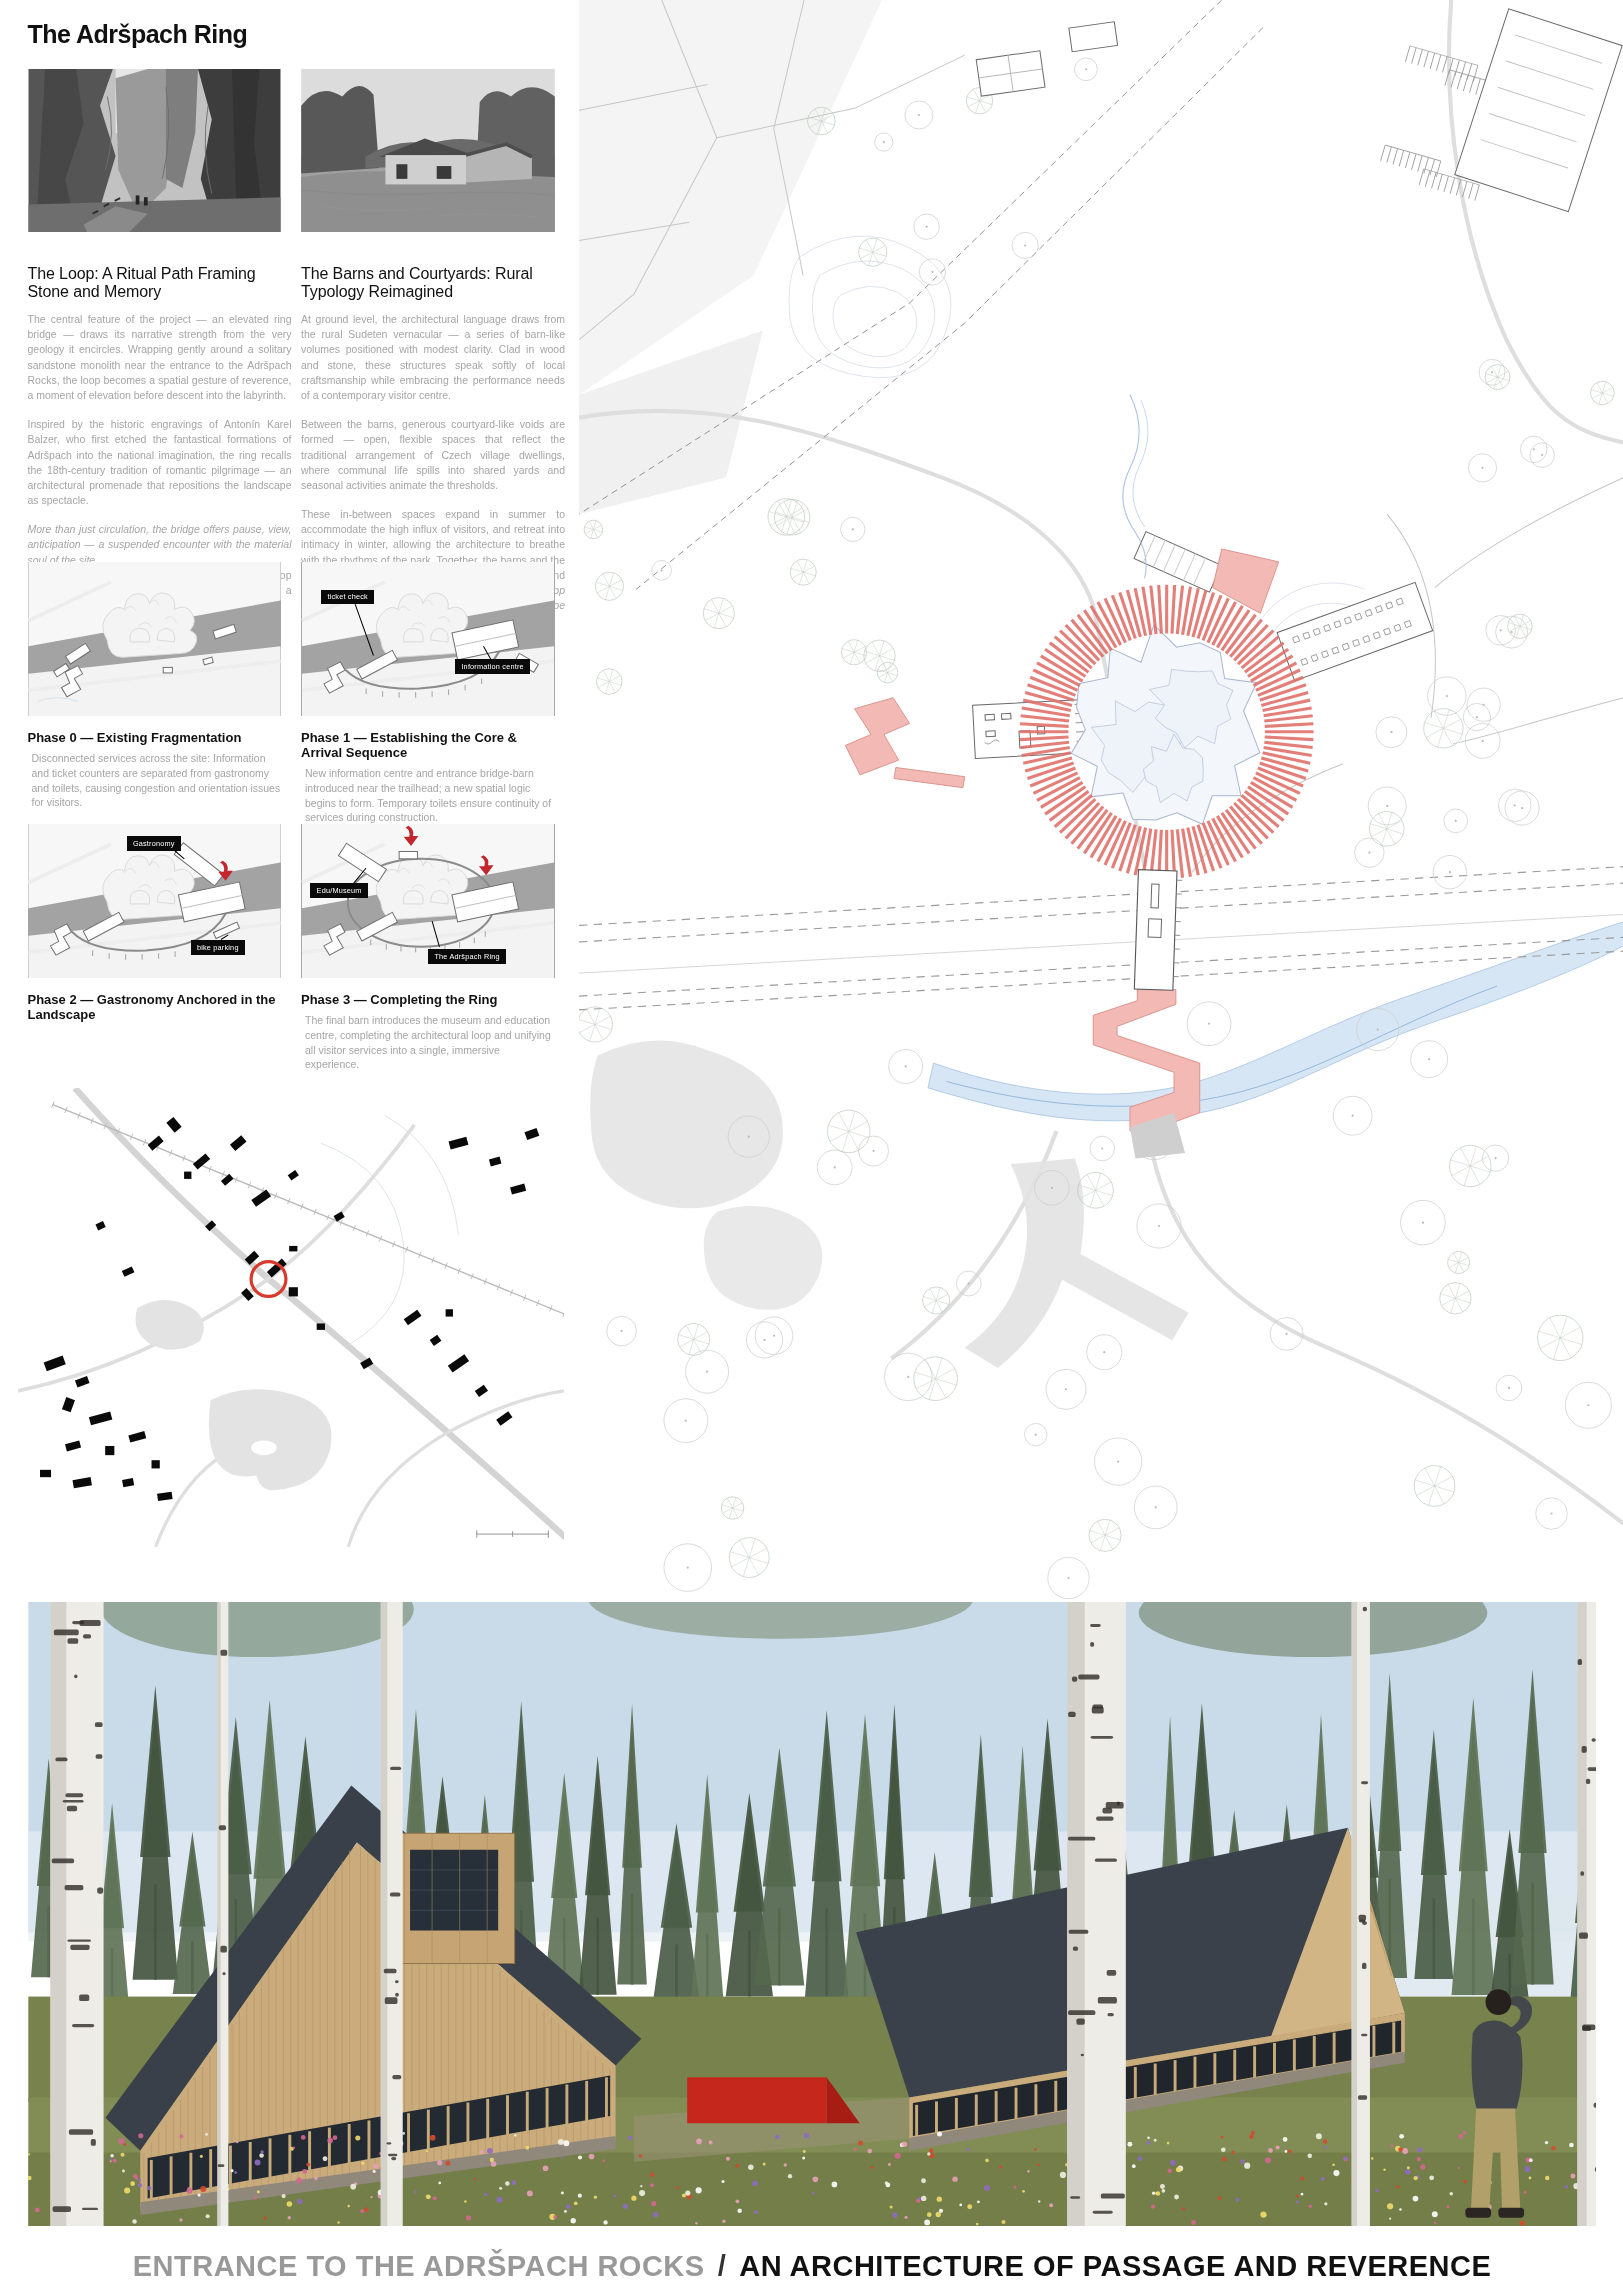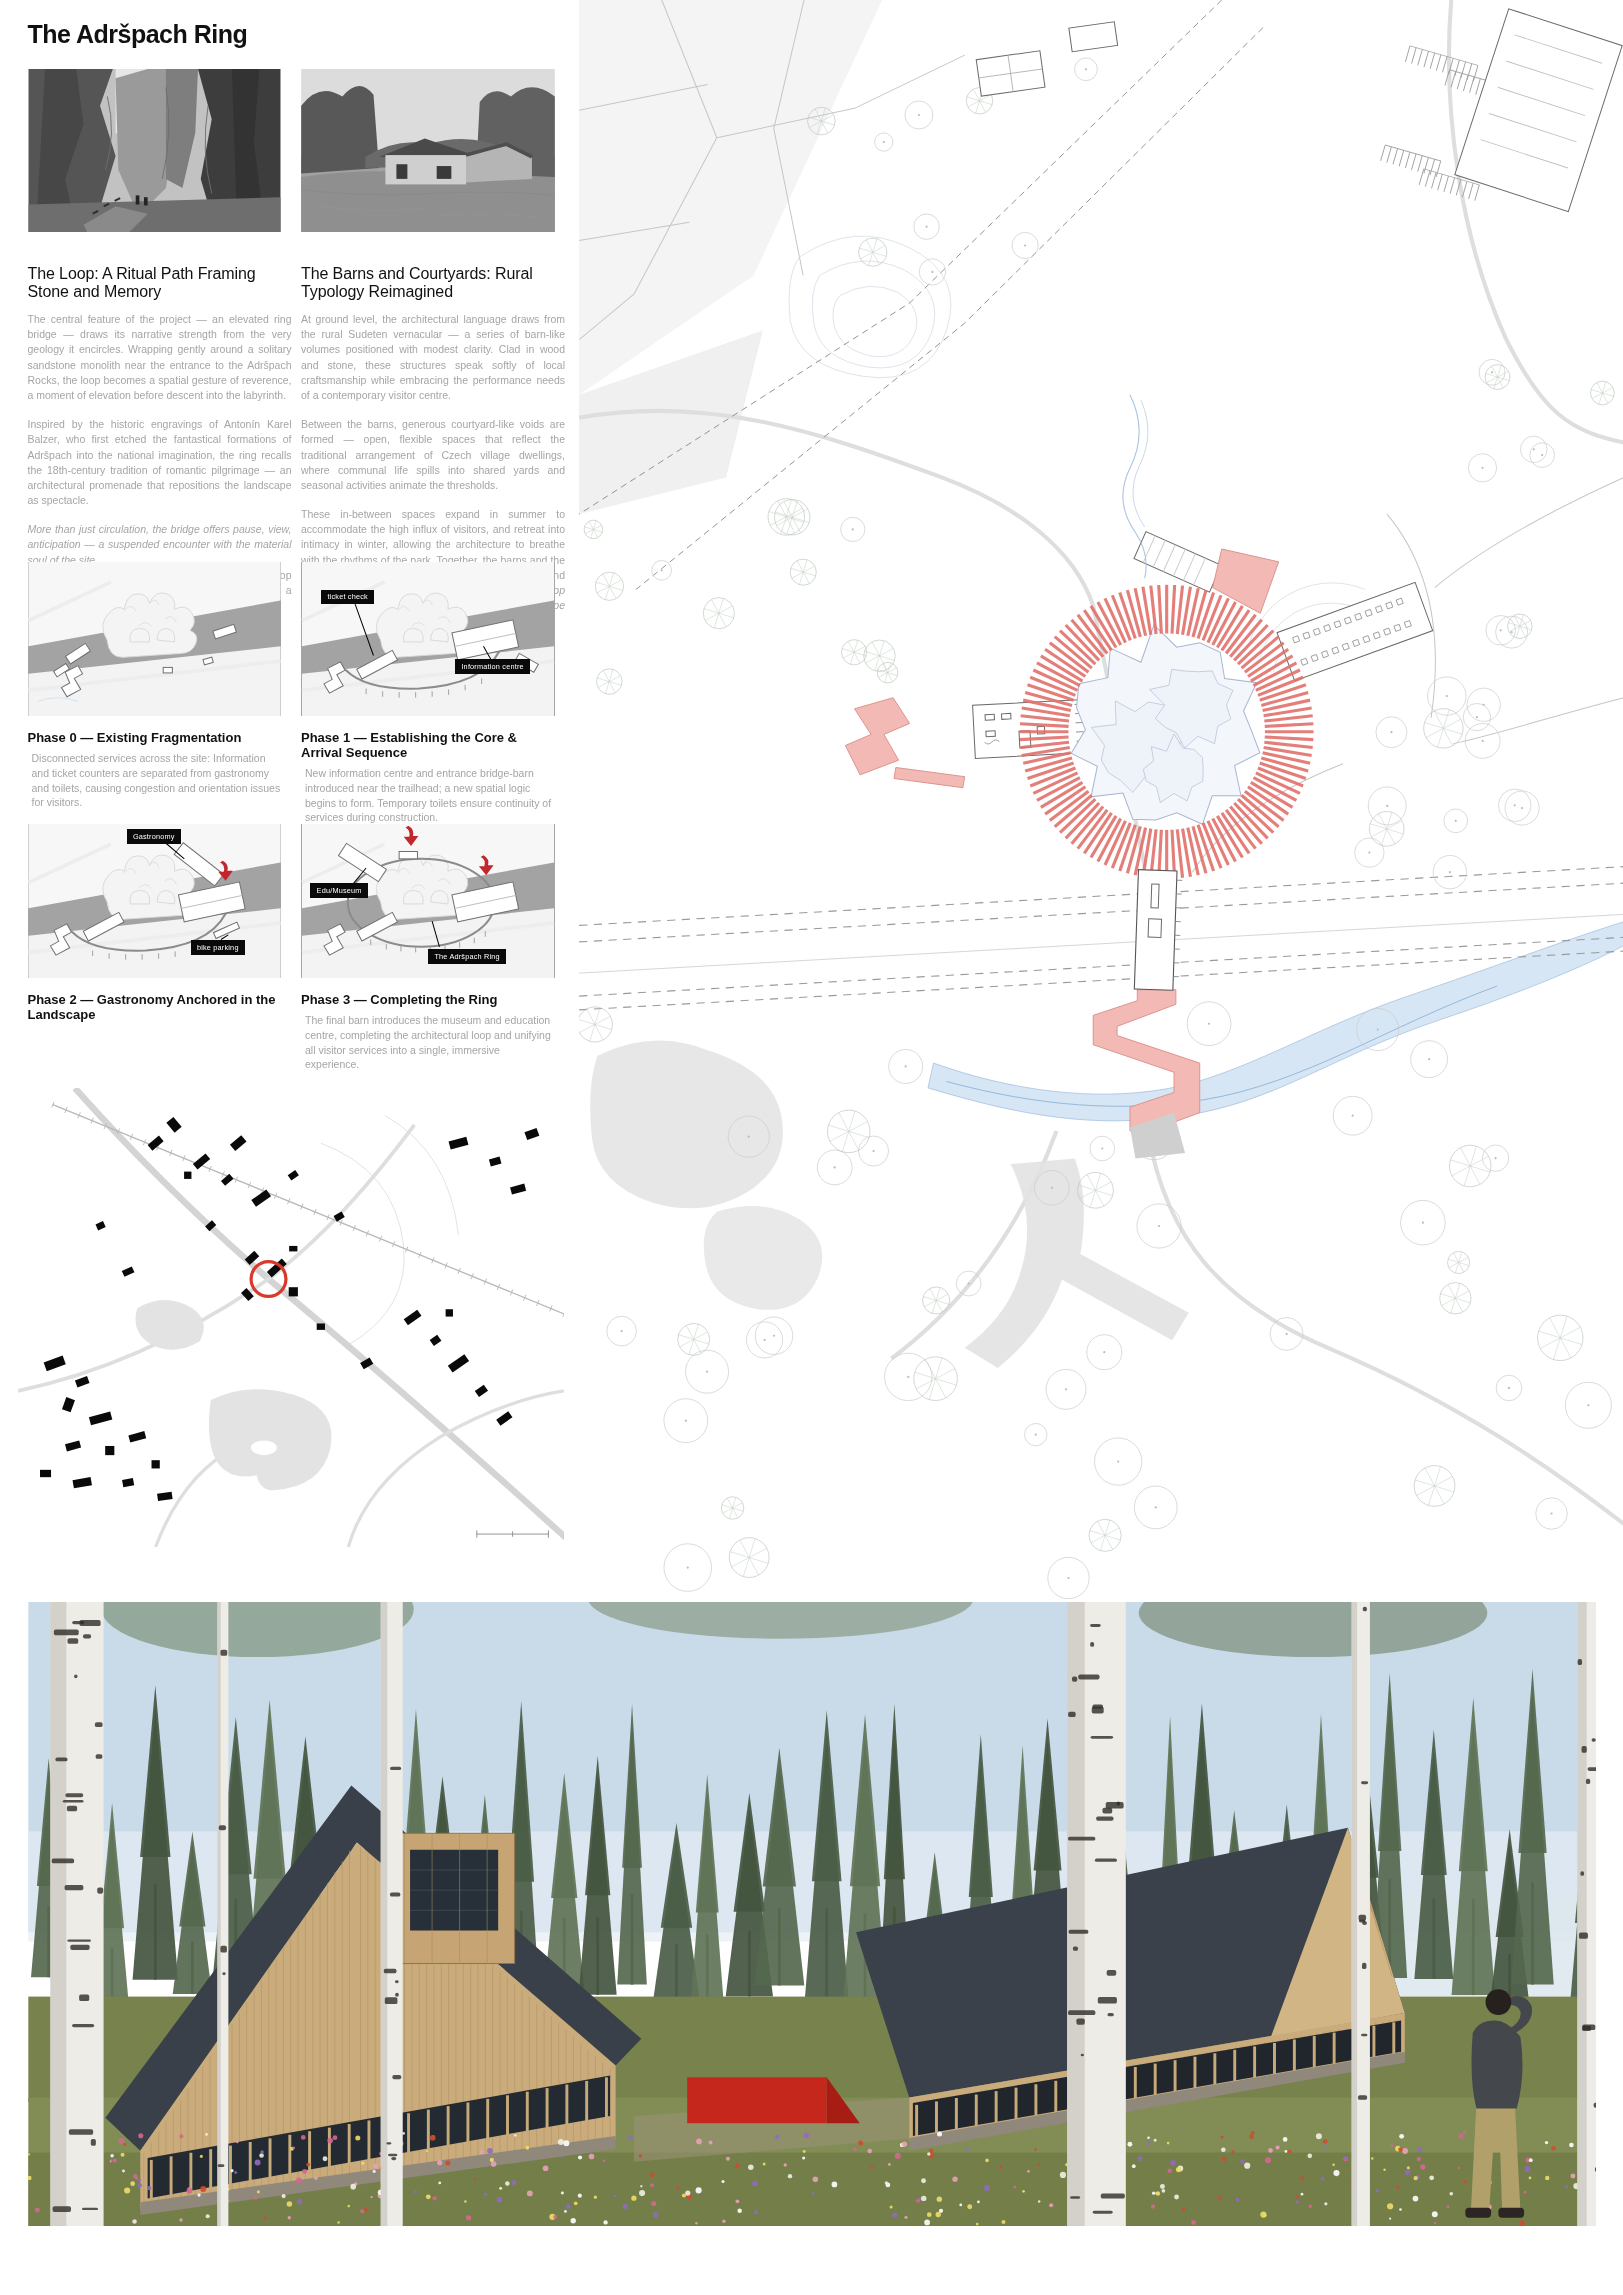--- a/index.html
+++ b/index.html
@@ -181,21 +181,21 @@
       <g transform="translate(200,85) rotate(-12)">
           <rect class="bld" x="-34" y="-15" width="68" height="30"></rect>
           <line x1="-34" y1="0" x2="34" y2="0" stroke="#bdbdbd"></line>
         </g>
       <rect class="bld" x="-28" y="-8" width="56" height="16" transform="translate(186,44) rotate(38)"></rect>
       <rect class="bld" x="-14" y="-3.5" width="28" height="7" transform="translate(216,116) rotate(-24)"></rect>
       <use href="#zbld" transform="translate(40,130)"></use>
       <use href="#rarw" class="ga" transform="translate(212,52)"></use>
       <path class="ldr" d="M150,21 L170,38 M210,126 L218,121"></path>
     </svg>
-    <div class="lbl" style="left:99px;top:5px">Gastronomy</div>
+    <div class="lbl" style="left:99px;top:12px">Gastronomy</div>
     <div class="lbl" style="left:163px;top:116px">bike parking</div>
   </div>
 
   <div class="panel" style="left:301px;top:824px;width:254px;height:154px">
     <svg width="254" height="154" viewBox="0 0 275 168">
       <path d="M0,0 L275,0 L275,42 L0,92 Z" fill="#f7f7f7"></path>
         <path d="M0,122 L275,92 L275,168 L0,168 Z" fill="#f3f3f3"></path>
       <path class="gstreak" d="M0,140 L275,108 M0,64 L90,22"></path>
       <use href="#rocks" transform="translate(132,62) scale(1.05)"></use>
       <ellipse class="loop" cx="130" cy="86" rx="80" ry="48"></ellipse>
@@ -1623,14 +1623,17 @@
         <path d="M1578,548 L1572,664 L1592,664 L1596,600 L1604,600 L1606,664 L1626,664 L1620,548 Z" fill="#b2a06a"></path>
         <rect x="1566" y="660" width="28" height="11" rx="4" fill="#2b2623"></rect>
           <rect x="1602" y="660" width="28" height="11" rx="4" fill="#2b2623"></rect>
         <path d="M1574,470 Q1570,520 1578,552 L1622,552 Q1632,516 1626,474 Q1612,456 1598,456 Q1580,456 1574,470 Z" fill="#44484c"></path>
         <path d="M1620,470 Q1642,458 1638,440 Q1630,424 1612,432 L1606,440 Q1622,436 1626,446 Q1628,458 1612,466 Z" fill="#44484c"></path>
         <circle cx="1602" cy="436" r="14" fill="#26211c"></circle>
       </g>
     </svg>
   </div>
 
+  <footer>
+    <span class="f-gray">ENTRANCE TO THE ADRŠPACH ROCKS</span><span class="f-sep">/</span><span class="f-black">AN ARCHITECTURE OF PASSAGE AND REVERENCE</span>
+  </footer>
 </div>
 
 
 </body></html>

